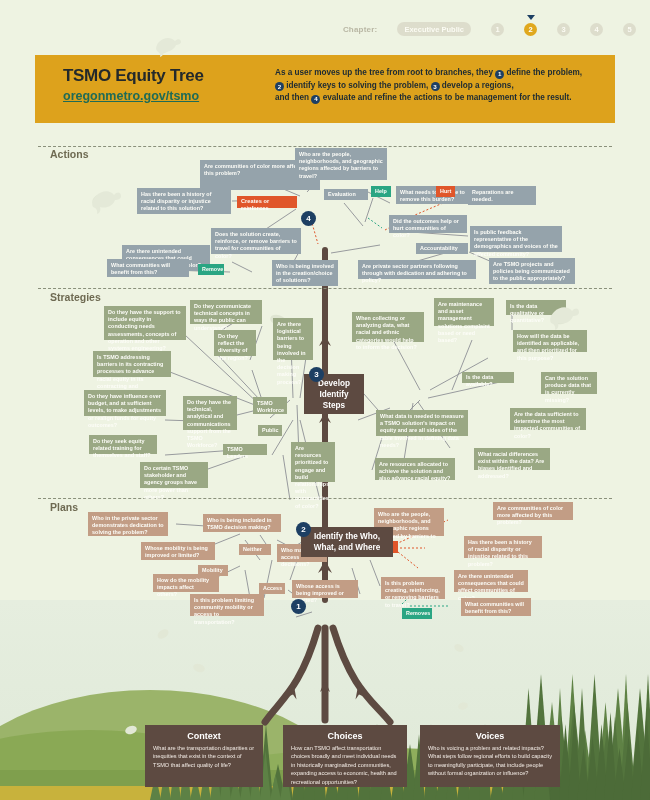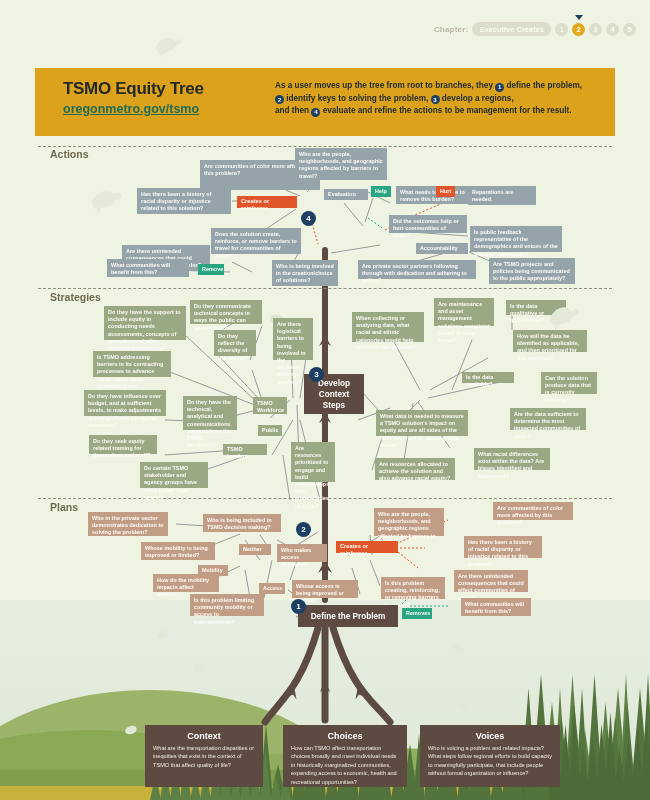--- a/index.html
+++ b/index.html
@@ -18,33 +18,33 @@
     background:linear-gradient(#e6eedf,#dfe9d8);}
   .hill{position:absolute;border-radius:50% 50% 0 0 / 100% 100% 0 0;}
   .hill-a{left:-60px;top:690px;width:420px;height:120px;background:#9bb46a;}
   .hill-b{left:-120px;top:730px;width:420px;height:90px;background:#8aa955;}
   .hill-c{left:120px;top:748px;width:520px;height:70px;background:#8fae5c;}
   .field{position:absolute;left:0;top:770px;width:650px;height:30px;background:#7f9f4d;}
   .grass-edge{position:absolute;left:0;top:786px;width:650px;height:14px;background:#c8b23c;}
   .forest{position:absolute;left:0;top:0;width:650px;height:800px;}
 
   
-  .chapnav{position:absolute;right:14px;top:22px;display:flex;align-items:center;gap:4px;}
+  .chapnav{position:absolute;right:14px;top:22px;display:flex;align-items:center;gap:20px;}
   .chapnav .lbl{color:#b9b7a4;font-size:8px;font-weight:bold;letter-spacing:.2px;}
   .chapnav .pill{background:#ddddcc;color:#fbfbf3;font-size:7.5px;font-weight:bold;
     border-radius:9px;padding:2.5px 7px;}
   .chapnav .dot{width:13px;height:13px;border-radius:50%;background:#ddddcc;color:#fbfbf3;
     font-size:7.5px;font-weight:bold;display:flex;align-items:center;justify-content:center;}
   .chapnav .dot.active{background:#e0a81e;color:#fff;position:relative;}
   .chapnav .dot.active::before{content:"";position:absolute;top:-8px;left:50%;
     transform:translateX(-50%);border-left:4px solid transparent;border-right:4px solid transparent;
     border-top:5px solid #1d3f63;}
 
   
-  .headband{position:absolute;left:35px;top:68px;width:580px;height:68px;background:#dda21c;}
+  .headband{position:absolute;left:35px;top:55px;width:580px;height:68px;background:#dda21c;}
   .headband .title{position:absolute;left:28px;top:11px;color:#23292b;font-size:17px;font-weight:bold;letter-spacing:-.3px;}
   .headband .url{position:absolute;left:28px;top:34px;color:#1f6b56;font-size:12.5px;font-weight:bold;
     text-decoration:underline;}
   .headband .intro{position:absolute;left:240px;top:12px;width:330px;color:#1c2a33;
     font-size:8.2px;line-height:12.6px;font-weight:bold;}
   .inum{display:inline-flex;width:9px;height:9px;border-radius:50%;background:#1d3f63;color:#fff;
     font-size:6.2px;align-items:center;justify-content:center;vertical-align:-1px;font-weight:bold;}
 
   
   .divider{position:absolute;left:38px;width:574px;border-top:1.4px dashed #8a907b;height:0;}
@@ -193,21 +193,21 @@
     </g>
     <g fill="#dfe5d2">
       <ellipse cx="101" cy="200" rx="9" ry="6" transform="rotate(-18 101 200)"></ellipse>
       <ellipse cx="278" cy="320" rx="8" ry="5" transform="rotate(15 278 320)"></ellipse>
       <ellipse cx="561" cy="318" rx="9" ry="6" transform="rotate(-10 561 318)"></ellipse>
     </g>
   </svg>
 
   <div class="chapnav">
     <span class="lbl">Chapter:</span>
-    <span class="pill">Executive Creates</span>
+    <span class="pill">Executive Public</span>
     <span class="dot">1</span>
     <span class="dot active">2</span>
     <span class="dot">3</span>
     <span class="dot">4</span>
     <span class="dot">5</span>
   </div>
 
   <div class="headband">
     <div class="title">TSMO Equity Tree</div>
     <a class="url" href="#">oregonmetro.gov/tsmo</a>
@@ -405,27 +405,28 @@
   <div class="node n-tan" style="left:292px;top:580px;width:66px;height:18px">Whose access is being improved or limited?</div>
   <div class="node n-tan" style="left:381px;top:577px;width:64px;height:22px">Is this problem creating, reinforcing, or removing barriers to travel?</div>
   <div class="node n-tan" style="left:454px;top:570px;width:74px;height:22px">Are there unintended consequences that could affect communities of color?</div>
   <div class="node n-tan" style="left:190px;top:594px;width:74px;height:22px">Is this problem limiting community mobility or access to transportation?</div>
   <div class="node n-teal" style="left:402px;top:608px;width:30px;height:11px;padding:1.5px 4px">Removes</div>
   <div class="node n-tan" style="left:461px;top:598px;width:70px;height:18px">What communities will benefit from this?</div>
 
   <div class="stagenum" style="left:301px;top:211px">4</div>
 
   <div class="stage" style="left:304px;top:374px;width:60px;height:40px;white-space:pre-line">Develop
-Context
+Identify
 Steps</div>
   <div class="stagenum" style="left:309px;top:367px">3</div>
 
+  <div class="stage" style="left:301px;top:527px;width:92px;height:30px;white-space:pre-line">Identify the Who,
+What, and Where</div>
   <div class="stagenum" style="left:296px;top:522px">2</div>
 
-  <div class="stage" style="left:298px;top:605px;width:100px;height:22px">Define the Problem</div>
   <div class="stagenum" style="left:291px;top:599px">1</div>
 
   <div class="rootbox" style="left:283px;top:725px;width:124px;height:62px">
     <div class="rt">Choices</div>
     <div class="rb">How can TSMO affect transportation choices broadly and meet individual needs in historically marginalized communities, expanding access to economic, health and recreational  opportunities?</div>
   </div>
   <div class="rootbox" style="left:145px;top:725px;width:118px;height:62px">
     <div class="rt">Context</div>
     <div class="rb">What are the transportation disparities or inequities that exist in the context of TSMO that affect quality of life?</div>
   </div>

